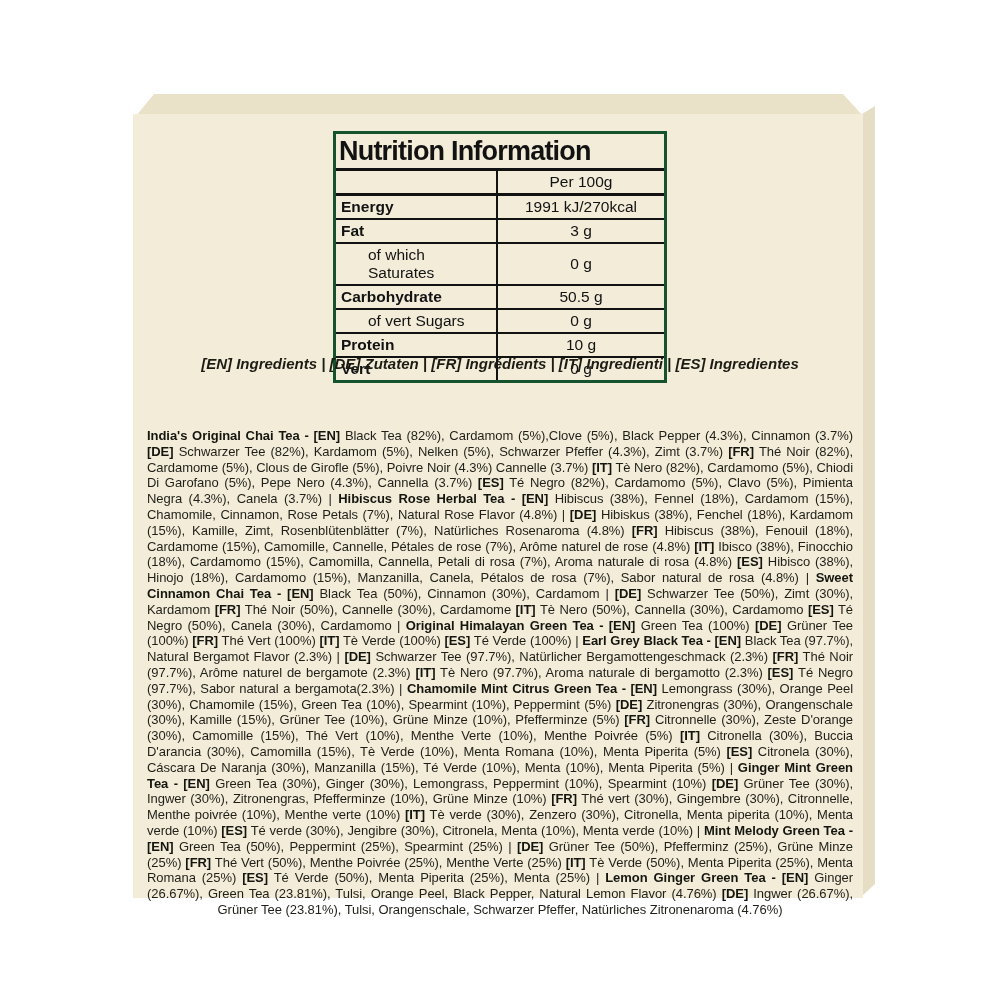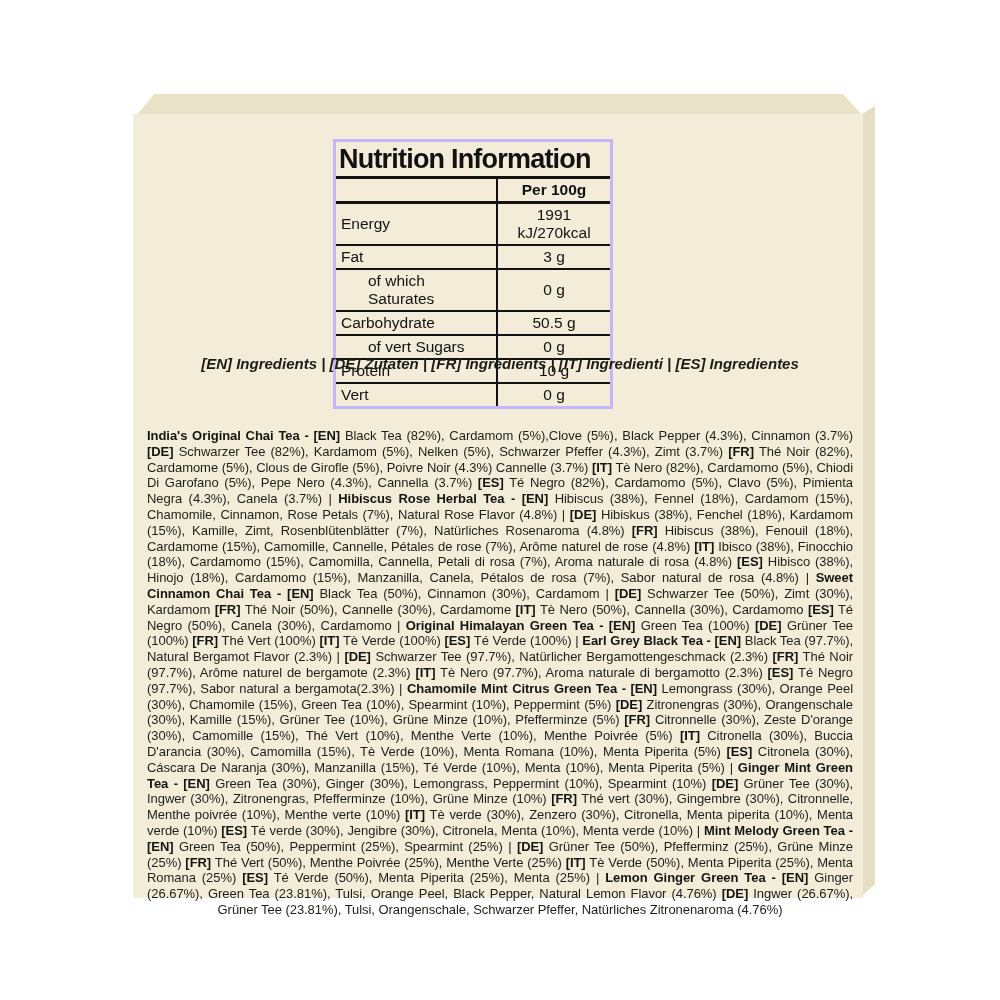--- a/index.html
+++ b/index.html
@@ -20,44 +20,44 @@
     background:#e9e2c8;
     clip-path:polygon(3px 22px, 21px 0px, 710px 0px, 730px 22px);
   }
   .box-side{
     position:absolute;left:729px;top:8px;width:14px;height:800px;
     background:#e6dec4;
     clip-path:polygon(0px 18px, 13px 10px, 13px 788px, 0px 800px);
   }
   
   .nutri{
-    position:absolute;left:333px;top:131px;width:280px;
-    border:3px solid #c4b5fd;box-sizing:border-box;
-    background:transparent;color:#121212;margin-top:8px;
+    position:absolute;left:333px;top:131px;width:334px;
+    border:3px solid #14532d;box-sizing:border-box;
+    background:transparent;color:#121212;
   }
   .nutri-title{
     font-weight:bold;font-size:27px;line-height:32px;height:33px;
     letter-spacing:-0.8px;padding:1px 3px 0 3px;
     border-bottom:3px solid #121212;white-space:nowrap;overflow:hidden;
   }
   .nrow{display:flex;align-items:stretch;}
   .nrow.header{border-bottom:3px solid #121212;}
   .nrow.data + .nrow.data{border-top:2px solid #121212;}
   .ncell-l{
     flex:0 0 160px;box-sizing:border-box;padding:2px 2px 2px 5px;
     font-size:15.5px;line-height:18px;display:flex;align-items:center;
   }
   .ncell-r{
     flex:1;box-sizing:border-box;border-left:2px solid #121212;
     font-size:15.5px;line-height:18px;text-align:center;
     display:flex;align-items:center;justify-content:center;padding:2px 0;
   }
-  .nrow .bold{font-weight:normal;}
+  .nrow .bold{font-weight:bold;}
   .nrow.indent .ncell-l{padding-left:32px;font-weight:normal;}
-  .nrow.header .ncell-r{font-weight:bold;}
+  .nrow.header .ncell-r{font-weight:normal;}
   
   .ing-heading{
     position:absolute;left:150px;top:355px;width:700px;
     text-align:center;font-weight:bold;font-size:15px;line-height:18px;
     color:#1c1c14;
     font-style:italic;
   }
   .ing-para{
     position:absolute;left:147px;top:380px;width:706px;
     font-size:13px;line-height:15.8px;letter-spacing:-0.05px;

